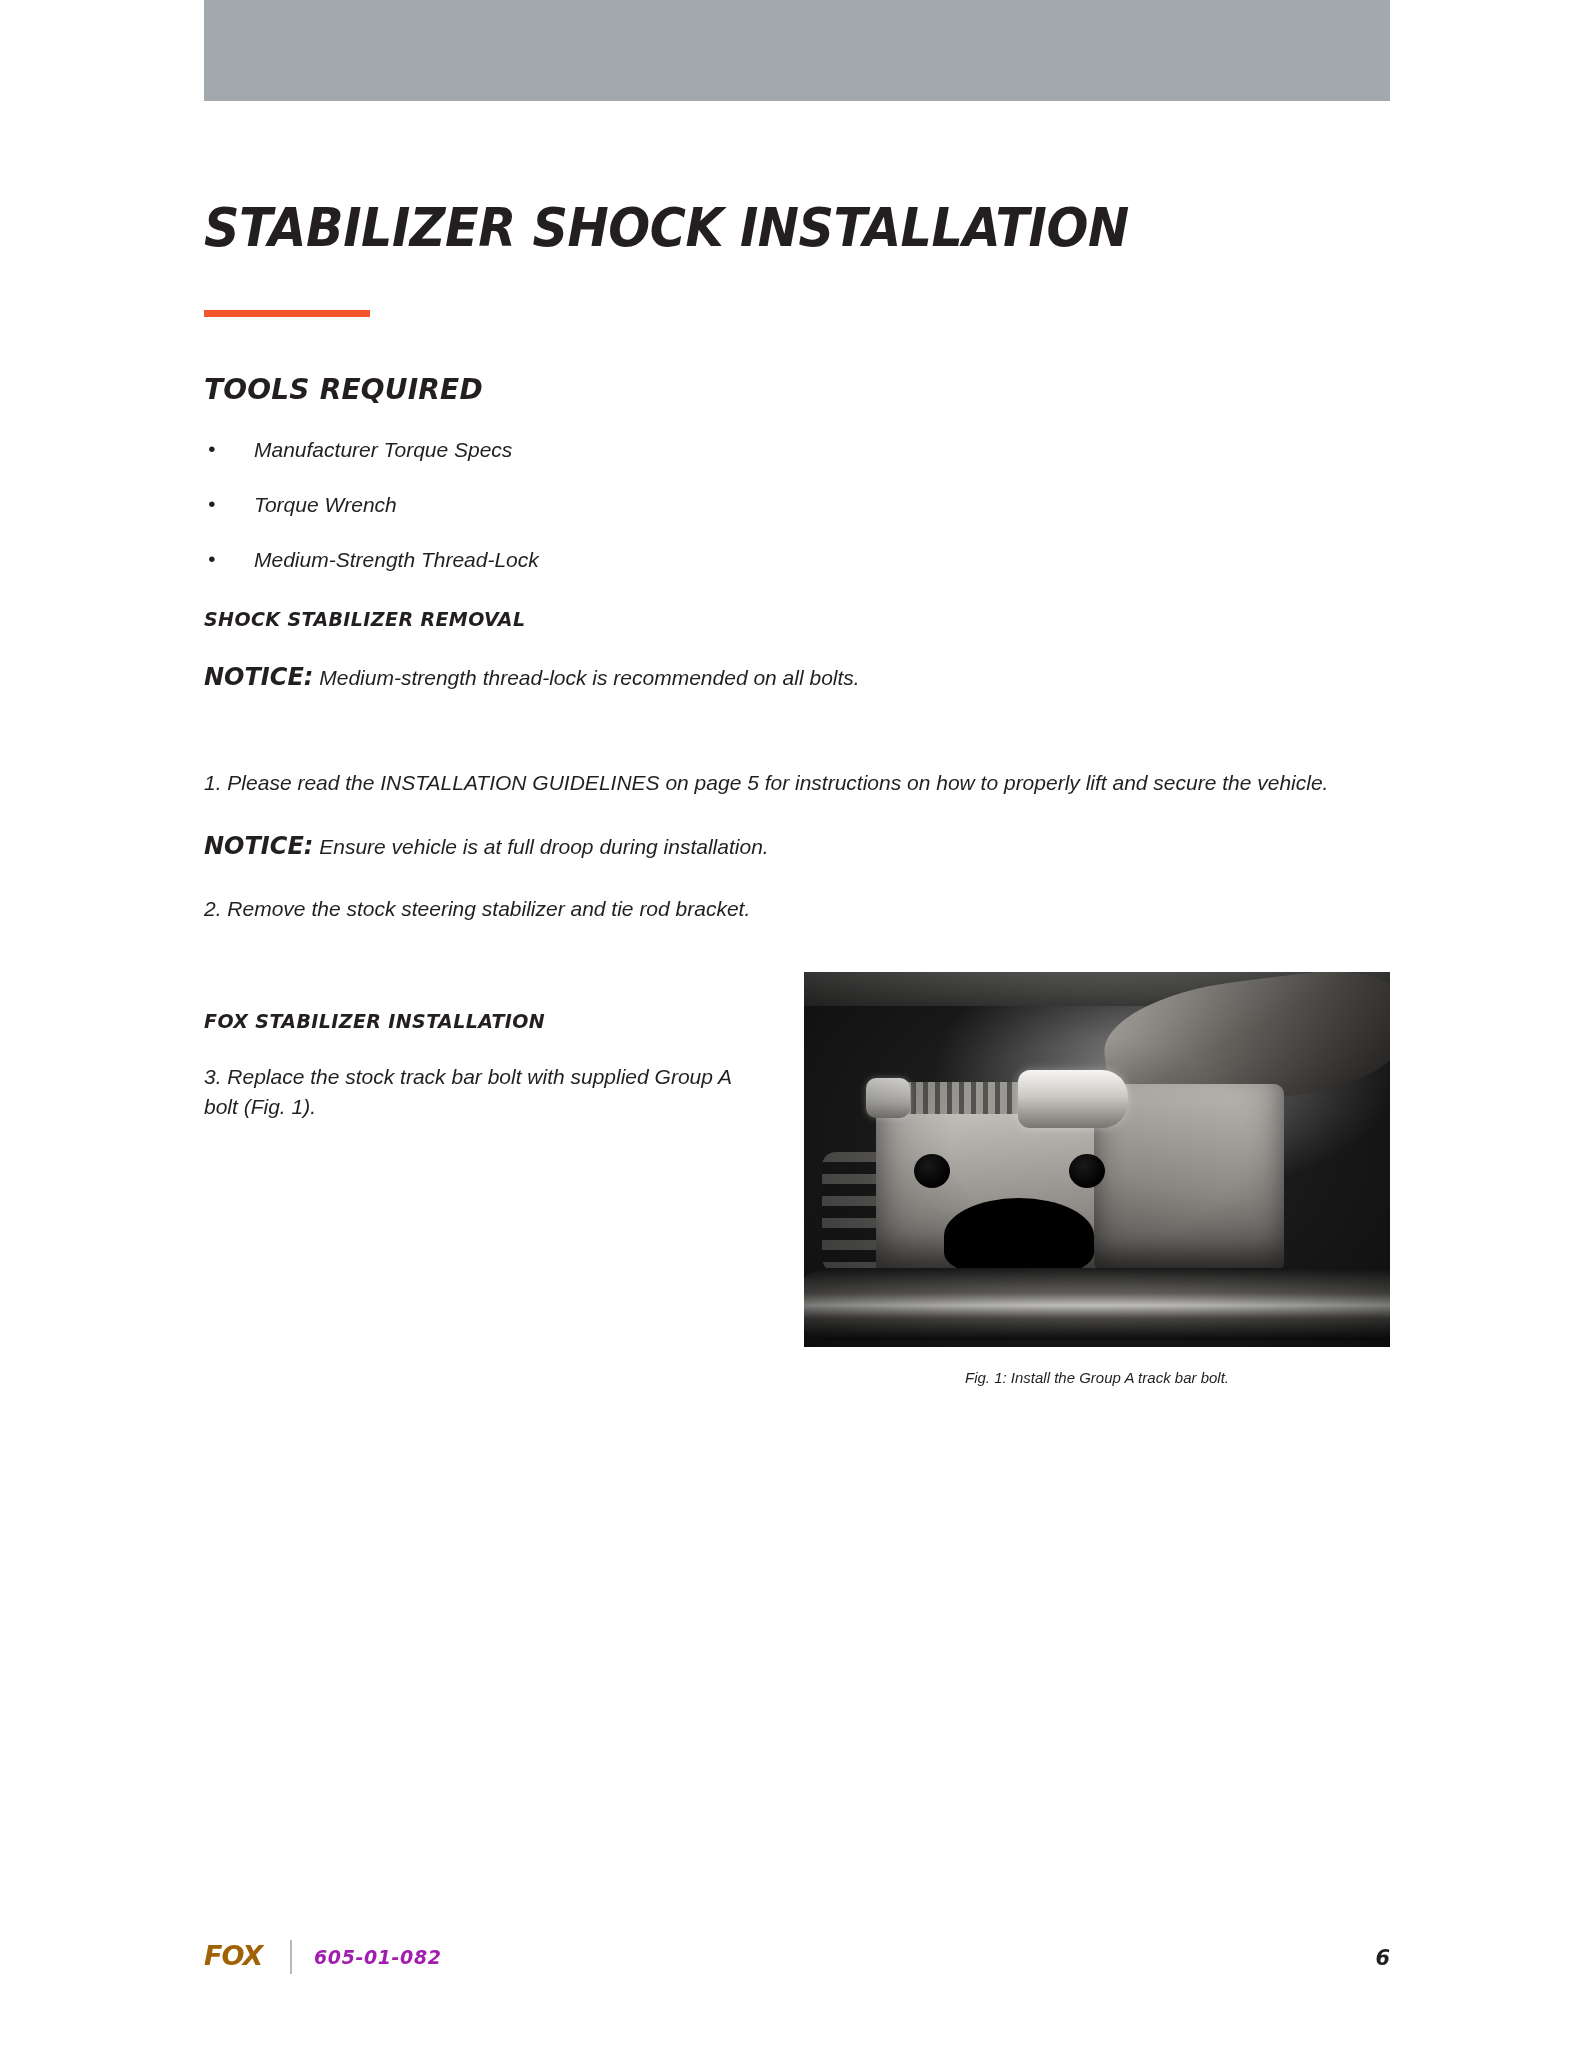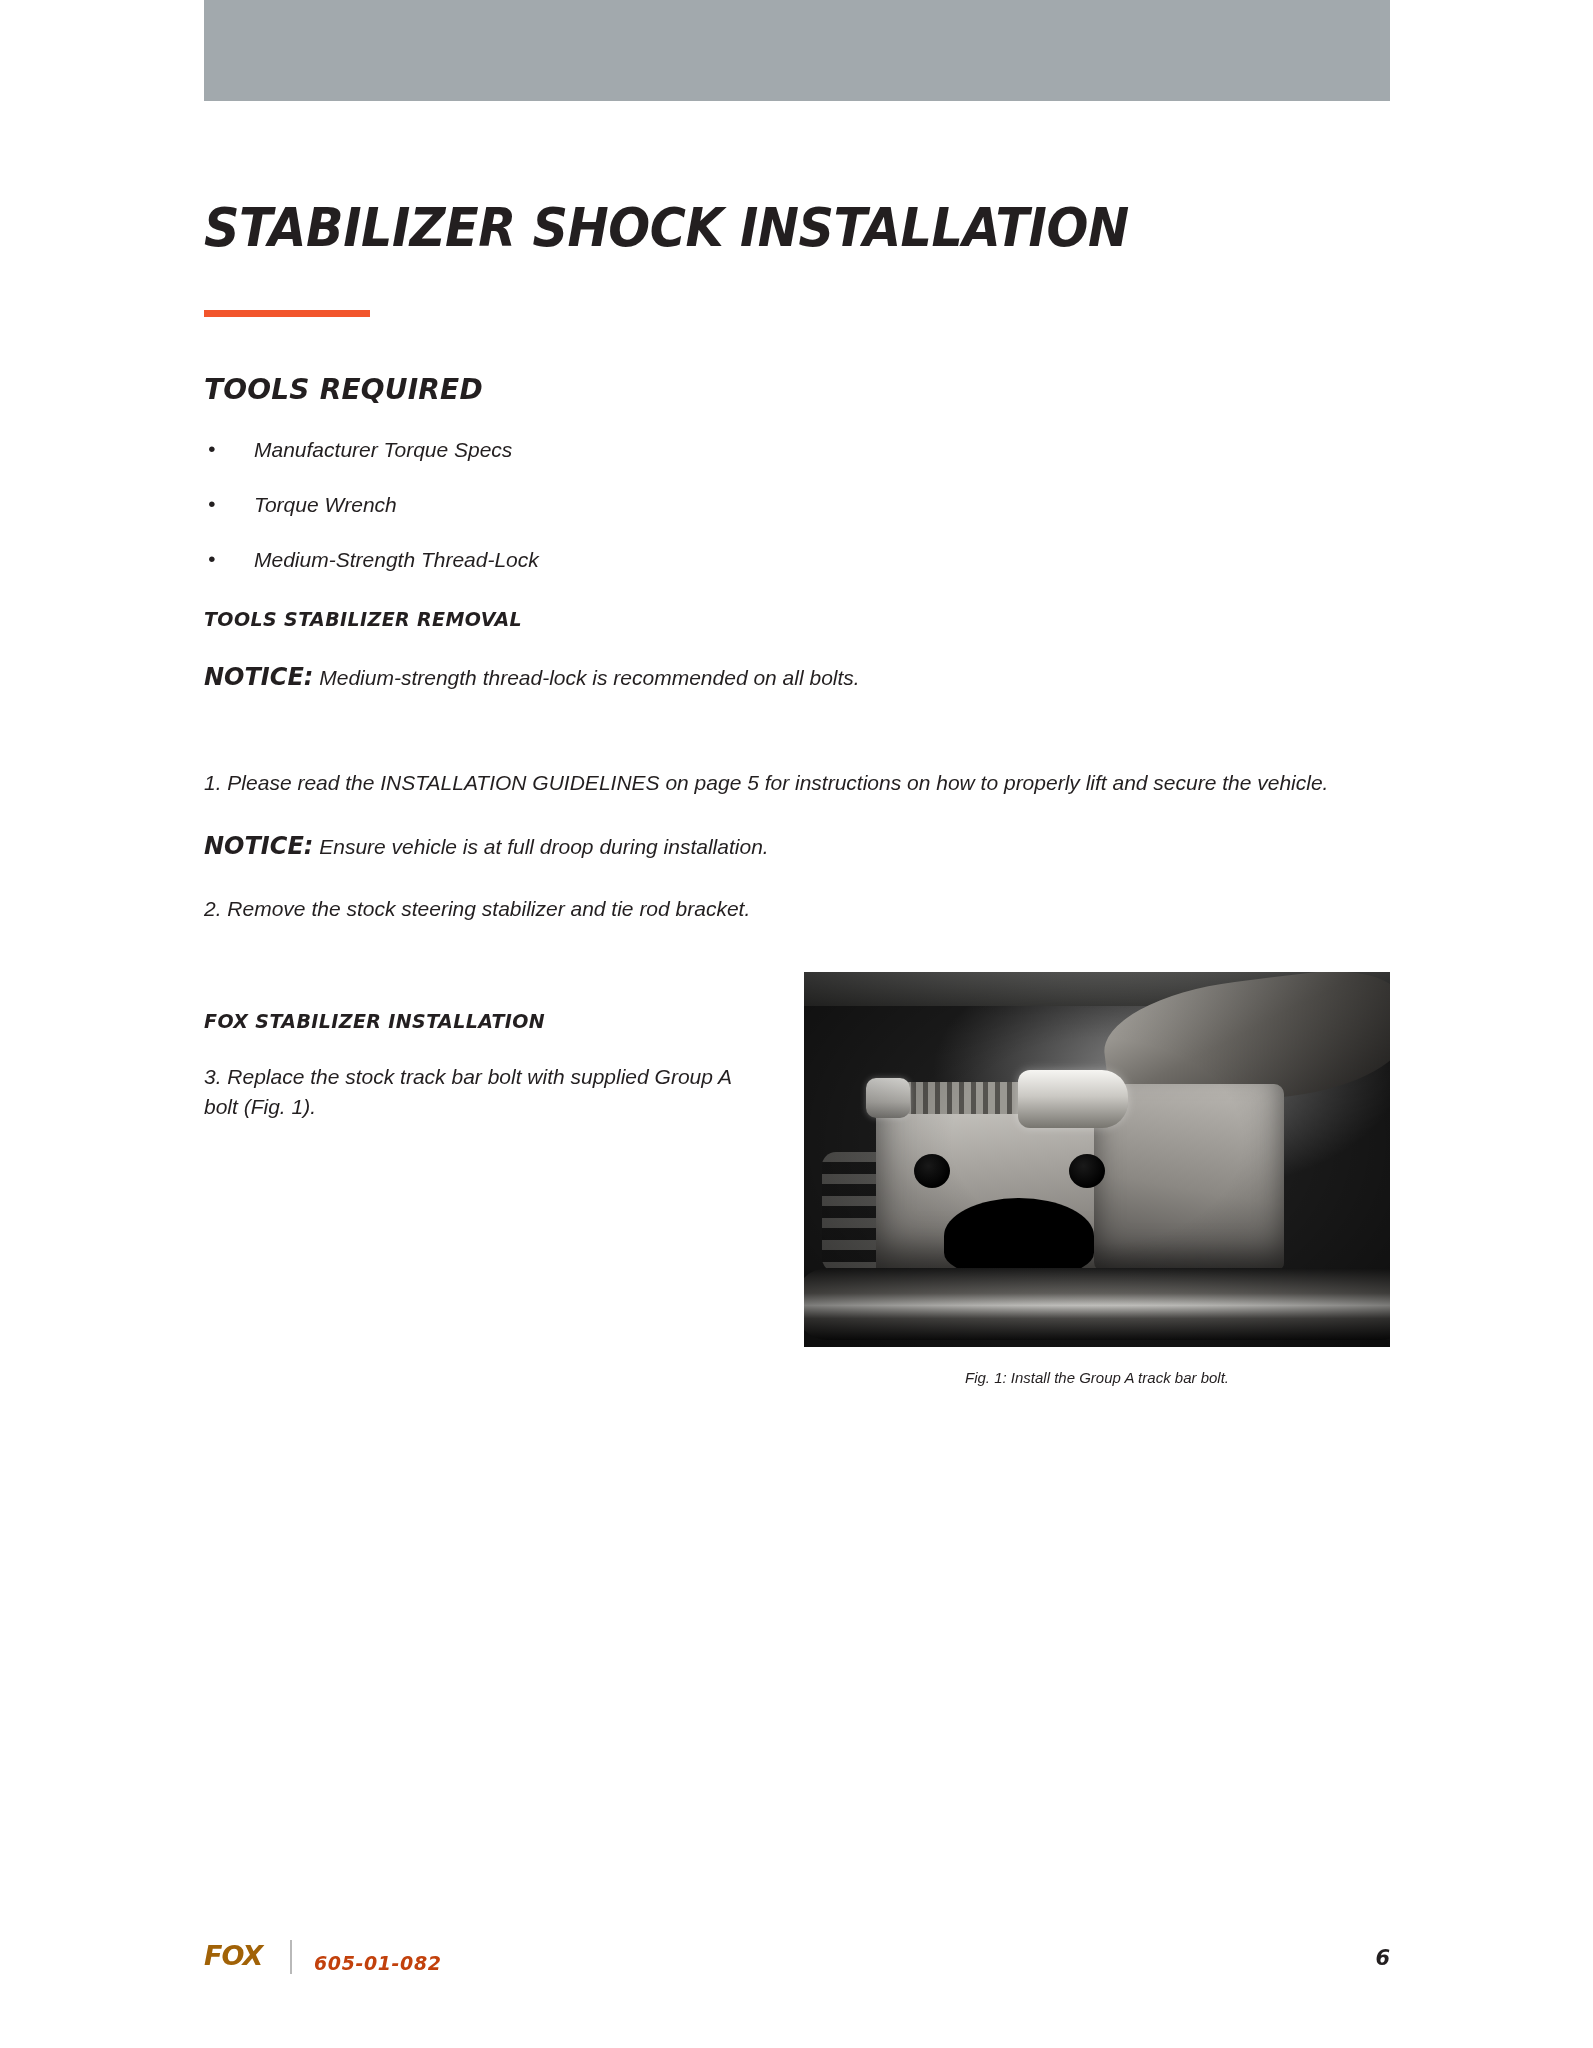--- a/index.html
+++ b/index.html
@@ -256,26 +256,26 @@
     position: absolute;
     left: 86px;
     top: 0px;
     width: 2px;
     height: 34px;
     background: #b9b9b9;
   }
   .footer-partnum {
     position: absolute;
     left: 110px;
-    top: 12px;
+    top: 6px;
     font-family: "DejaVu Sans", sans-serif;
     font-weight: bold;
     font-size: 19px;
     letter-spacing: 0.6px;
-    color: #c2410c;
+    color: #a21caf;
   }
   .footer-page {
     position: absolute;
     right: 0;
     top: 6px;
     font-family: "DejaVu Sans", sans-serif;
     font-weight: bold;
     font-size: 21px;
     color: #231f20;
   }
@@ -303,21 +303,21 @@
       <li>
         <span class="bullet">•</span>
         <span>Torque Wrench</span>
       </li>
       <li>
         <span class="bullet">•</span>
         <span>Medium-Strength Thread-Lock</span>
       </li>
     </ul>
 
-    <h3 class="sub-heading">TOOLS STABILIZER REMOVAL</h3>
+    <h3 class="sub-heading">SHOCK STABILIZER REMOVAL</h3>
 
     <p class="body-text">
       <span class="strong">NOTICE:</span><span> Medium-strength thread-lock is recommended on all bolts.</span>
     </p>
 
     <div class="spacer-lg"></div>
 
     <p class="body-text">1.  Please read the INSTALLATION GUIDELINES on page 5 for instructions on how to properly lift and secure the vehicle.</p>
 
     <p class="body-text">

